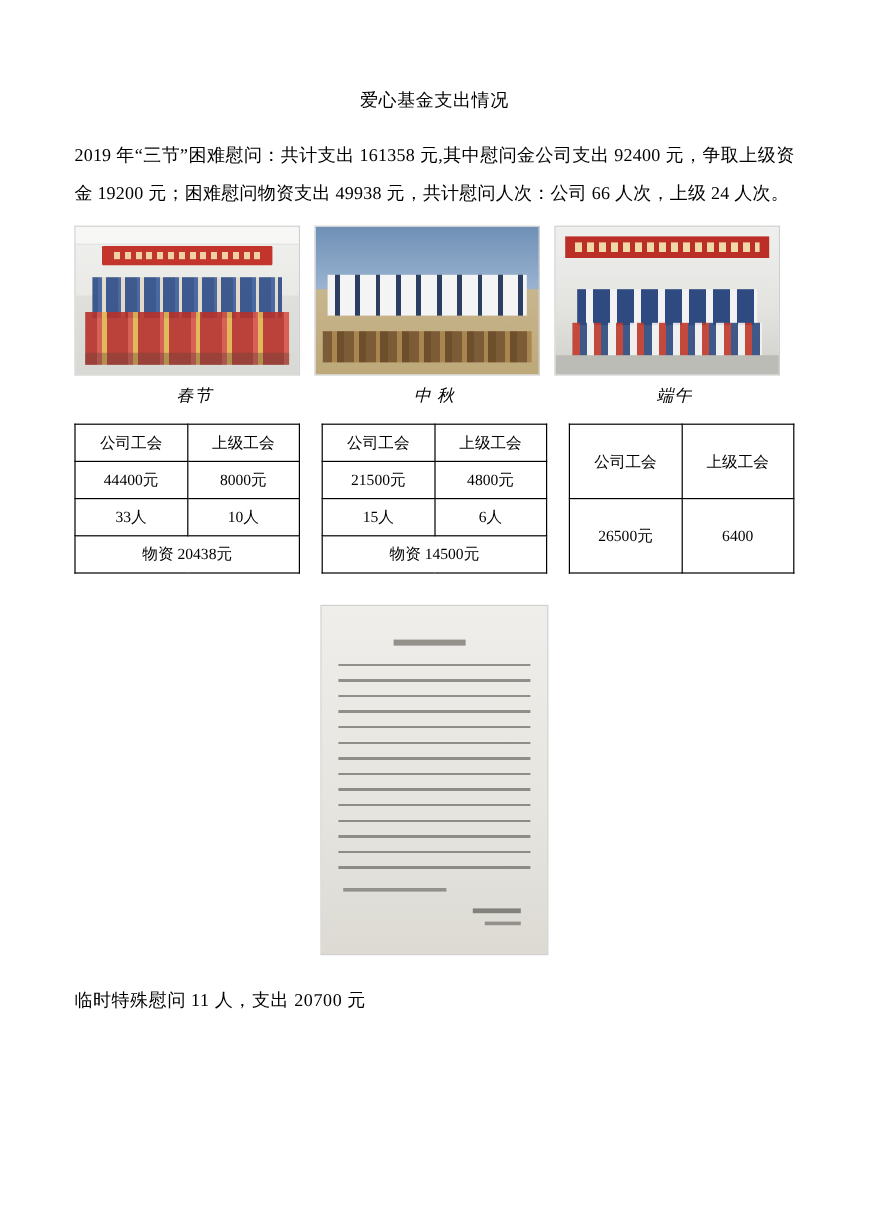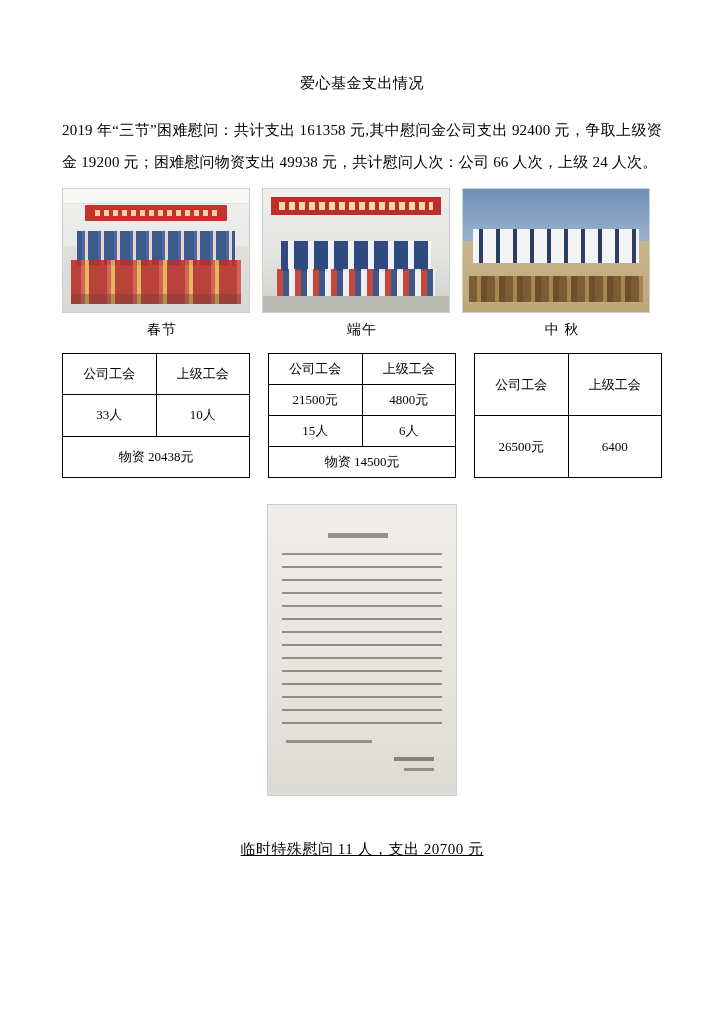--- a/index.html
+++ b/index.html
@@ -38,20 +38,21 @@
     letter-spacing: 0.2px;
   }
   .photo-row {
     display: flex;
     justify-content: space-between;
     align-items: flex-start;
     margin-top: 8px;
   }
   .photo-cell {
     width: 212px;
+    font-style: italic;
   }
   .photo {
     width: 188px;
     height: 125px;
     position: relative;
     overflow: hidden;
     border: 1px solid #cfcfcf;
     box-sizing: border-box;
   }
   .caption {
@@ -191,25 +192,23 @@
   }
   .letter .sign2 {
     position: absolute; bottom: 24px; right: 22px; width: 30px; height: 3px;
     background: rgba(70,68,62,.5);
   }
   .letter .closing {
     position: absolute; bottom: 52px; left: 18px; width: 86px; height: 3px;
     background: rgba(70,68,62,.5);
   }
   .footer-note {
-    text-align: center;
     font-size: 15px;
-    margin-top: 44px;
+    margin-top: 28px;
     letter-spacing: 0.5px;
-    text-decoration: underline;
   }
 </style>
 </head>
 <body>
 
 <div class="page">
 
   <div class="doc-title">爱心基金支出情况</div>
 
   <p class="para">2019 年“三节”困难慰问：共计支出 161358 元,其中慰问金公司支出 92400 元，争取上级资金 19200 元；困难慰问物资支出 49938 元，共计慰问人次：公司 66 人次，上级 24 人次。</p>
@@ -220,47 +219,51 @@
       <div class="photo p1">
         <div class="ceiling"></div>
         <div class="banner"></div>
         <div class="crowd"></div>
         <div class="goods"></div>
       </div>
       <div class="caption">春节</div>
     </div>
 
     <div class="photo-cell">
+      <div class="photo p3">
+        <div class="wall"></div>
+        <div class="people"></div>
+        <div class="boxes"></div>
+      </div>
+      <div class="caption">中 秋</div>
+    </div>
+
+    <div class="photo-cell">
       <div class="photo p2">
         <div class="banner"></div>
         <div class="row-back"></div>
         <div class="row-front"></div>
         <div class="floor"></div>
       </div>
       <div class="caption">端午</div>
     </div>
 
-    <div class="photo-cell">
-      <div class="photo p3">
-        <div class="wall"></div>
-        <div class="people"></div>
-        <div class="boxes"></div>
-      </div>
-      <div class="caption">中 秋</div>
-    </div>
-
   </div>
 
   <div class="tables-row">
 
     <table class="fund">
       <tbody>
         <tr>
           <td>公司工会</td>
           <td>上级工会</td>
+        </tr>
+        <tr>
+          <td>44400元</td>
+          <td>8000元</td>
         </tr>
         <tr>
           <td>33人</td>
           <td>10人</td>
         </tr>
         <tr>
           <td colspan="2">物资  20438元</td>
         </tr>
       </tbody>
     </table>

